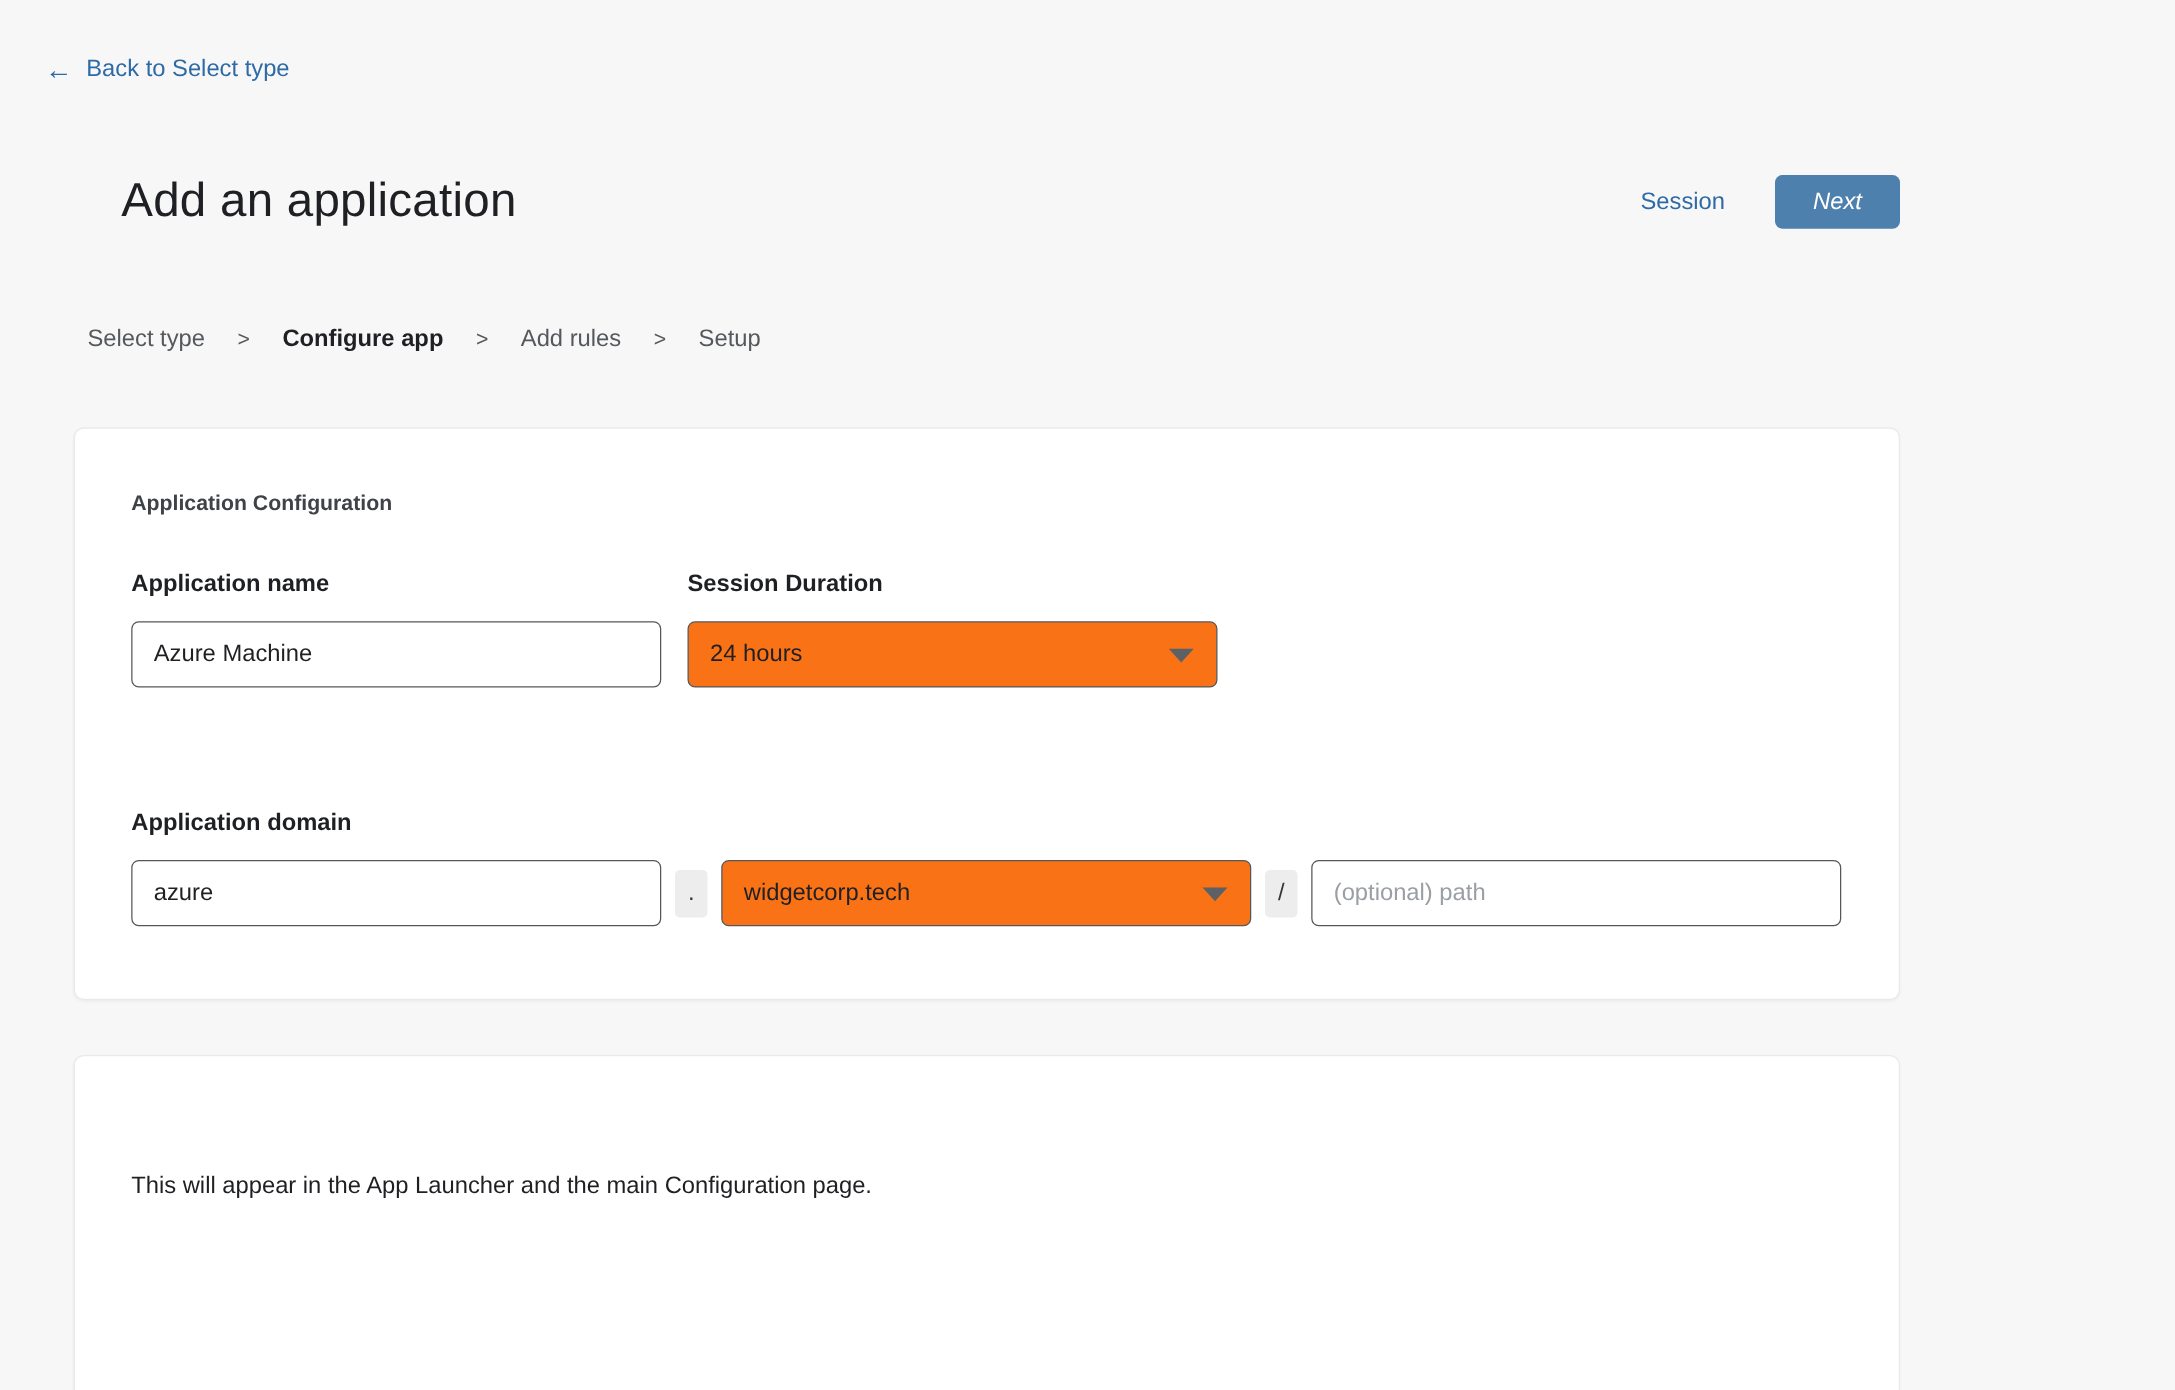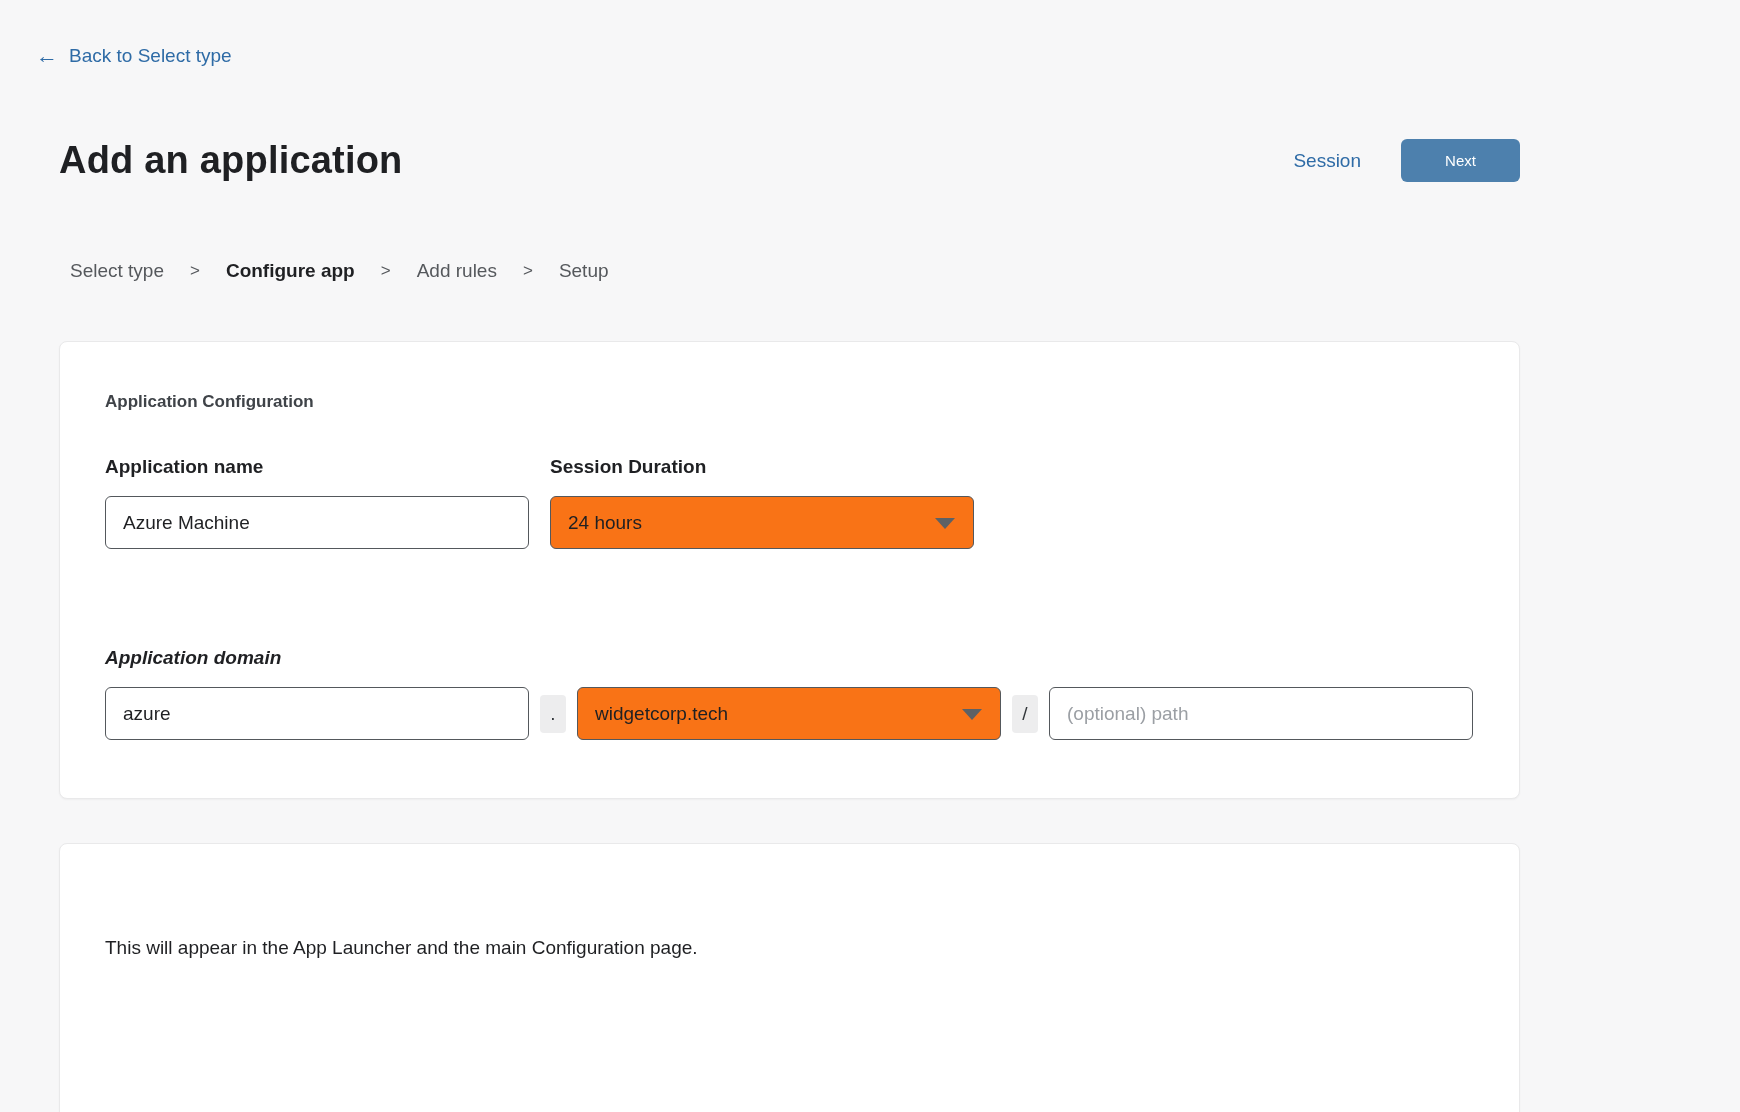--- a/index.html
+++ b/index.html
@@ -16,42 +16,42 @@
     color:var(--text-dark);
     overflow:hidden;
     position:relative;
   }
   
   .back-row{padding-top:45px;margin-left:36px;}
   .back-link{display:inline-flex;align-items:center;gap:11px;color:var(--link-blue);font-size:19px;cursor:pointer;text-decoration:none;}
   .back-arrow{font-size:22px;line-height:1;}
   
   .header-row{display:flex;justify-content:space-between;align-items:center;margin:72px 220px 0 59px;}
-  .page-title{font-size:38px;font-weight:700;color:var(--text-dark);letter-spacing:0.2px;}
+  .page-title{font-size:38px;font-weight:400;color:var(--text-dark);letter-spacing:0.2px;margin-left:38px;}
   .header-actions{display:flex;align-items:center;gap:40px;}
   .cancel-link{color:var(--link-blue);font-size:19px;cursor:pointer;}
-  .next-btn{width:119px;height:43px;border:none;border-radius:6px;background:var(--button-blue);color:var(--button-text);font-size:15px;font-family:"Liberation Sans",sans-serif;display:flex;align-items:center;justify-content:center;cursor:pointer;}
+  .next-btn{width:100px;height:43px;border:none;border-radius:6px;background:var(--button-blue);color:var(--button-text);font-size:19px;font-family:"Liberation Sans",sans-serif;display:flex;align-items:center;justify-content:center;cursor:pointer;font-style:italic;}
   
   .breadcrumb{display:flex;align-items:center;gap:26px;margin:78px 0 0 70px;font-size:19px;color:var(--text-gray);}
   .crumb{color:var(--text-gray);}
   .crumb.active{color:var(--text-dark);font-weight:700;}
   .crumb-sep{color:var(--text-gray);font-size:17px;}
   
   .card{margin-left:59px;width:1461px;background:var(--card-bg);border:1px solid var(--card-border);border-radius:8px;box-shadow:0 1px 2px rgba(0,0,0,0.04);padding:50px 45px 0 45px;}
   .card-config{margin-top:59px;height:458px;}
   .card-logo{margin-top:44px;height:420px;}
   .card-title{font-size:17px;font-weight:700;color:var(--heading-gray);}
   
   .form-row{display:flex;gap:21px;margin-top:44px;}
   .field-label{display:block;font-size:19px;font-weight:700;color:var(--text-dark);margin-bottom:18px;}
   .text-input{width:424px;height:53px;border:1.5px solid var(--input-border);border-radius:6px;background:#fff;font-size:19px;font-family:"Liberation Sans",sans-serif;color:var(--text-dark);padding:0 17px;outline:none;}
   .text-input::placeholder{color:var(--placeholder);}
   .select-box{position:relative;width:424px;height:53px;border:1.5px solid var(--input-border);border-radius:6px;background:#f97316;display:flex;align-items:center;padding:0 17px;font-size:19px;color:var(--text-dark);cursor:pointer;}
   .chevron{position:absolute;right:18px;top:50%;margin-top:-5px;width:0;height:0;border-left:10px solid transparent;border-right:10px solid transparent;border-top:11px solid #5d6165;}
-  .domain-label-row{margin-top:98px;font-style:italic;}
+  .domain-label-row{margin-top:98px;}
   .domain-row{display:flex;align-items:center;gap:11px;}
   .sep-chip{width:26px;height:38px;background:var(--chip-bg);border-radius:4px;display:flex;align-items:center;justify-content:center;font-size:19px;color:#33373b;}
   .logo-desc{margin-top:43px;font-size:19px;color:var(--text-dark);}
 </style>
 </head>
 <body>
 
 <div class="back-row">
   <a class="back-link">
     <span class="back-arrow">←</span>

